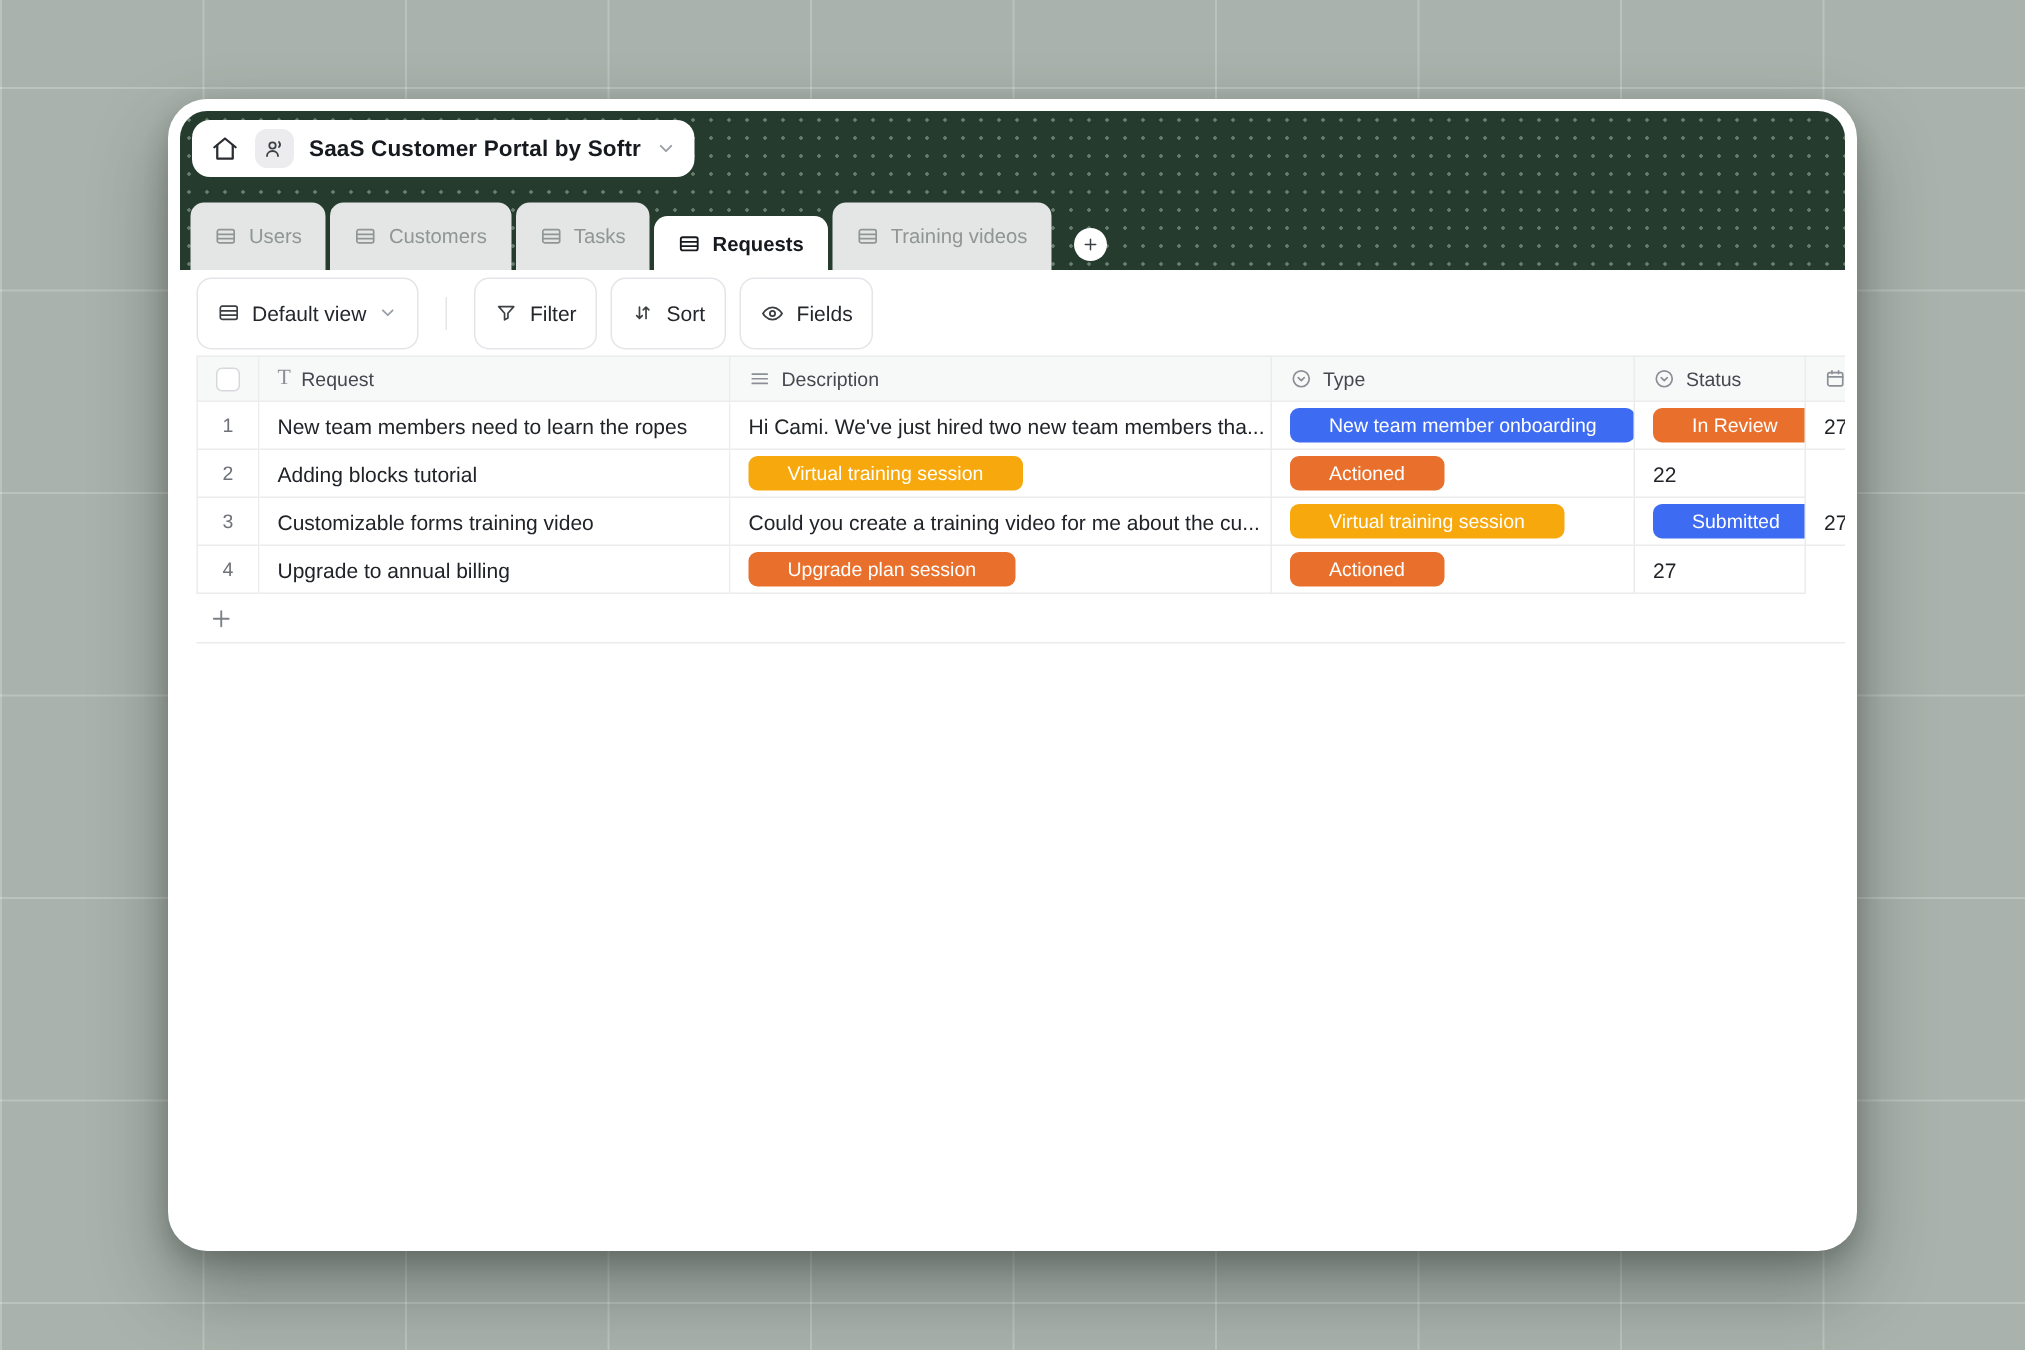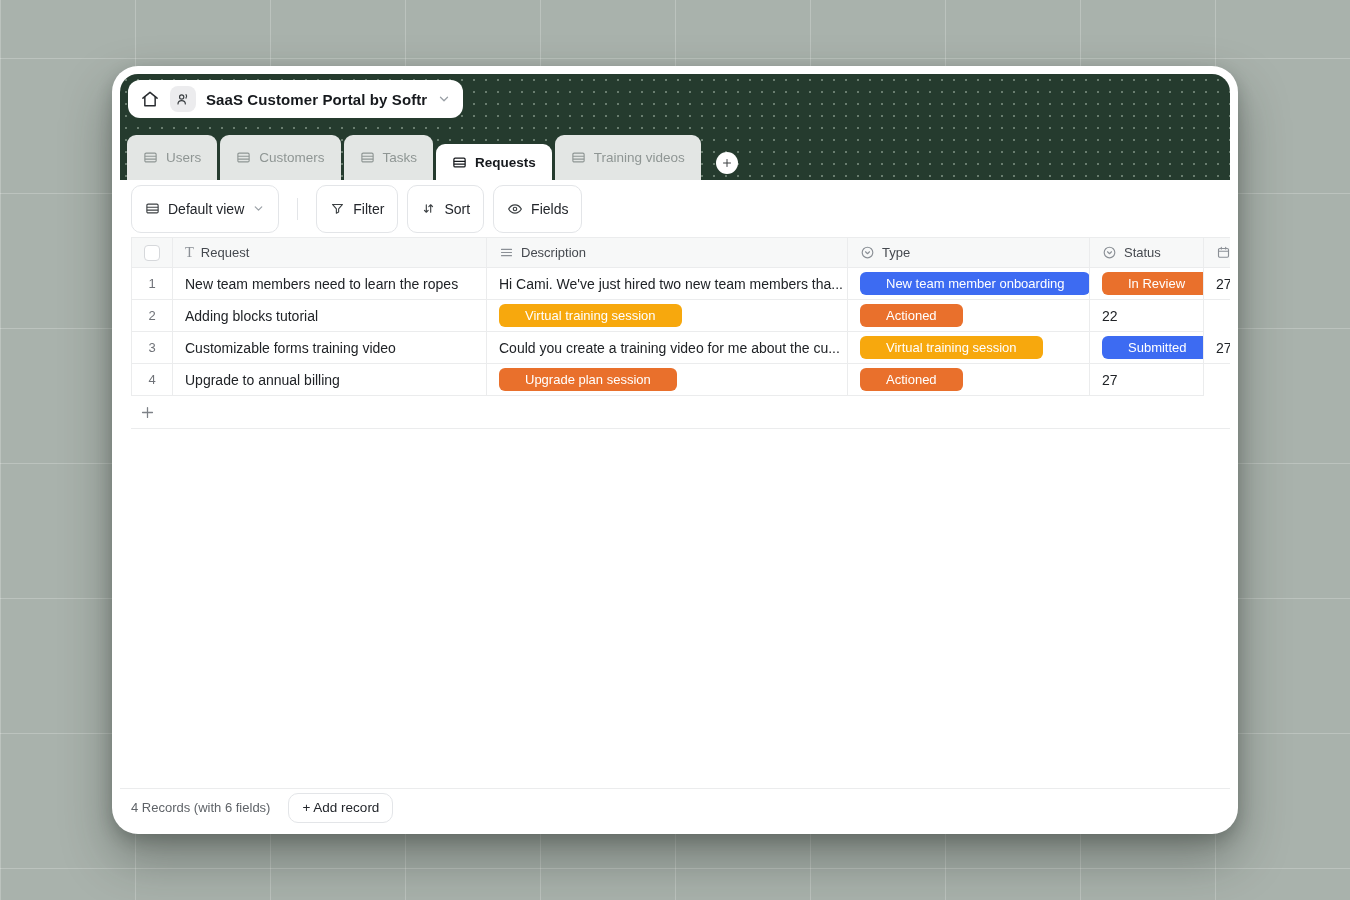--- a/index.html
+++ b/index.html
@@ -332,18 +332,14 @@
         <span class="plus">
           <svg width="17" height="17" viewBox="0 0 24 24" fill="none" stroke="currentColor" stroke-width="1.8" stroke-linecap="round">
               <path d="M12 5v14M5 12h14"></path>
             </svg>
         </span>
       </div>
     </div>
 
     <div class="spacer"></div>
 
-    <div class="footer">
-      <span class="records-count">4 Records (with 6 fields)</span>
-      <button class="add-record-btn">+ Add record</button>
-    </div>
   </div>
 </div>
 
 </body></html>

